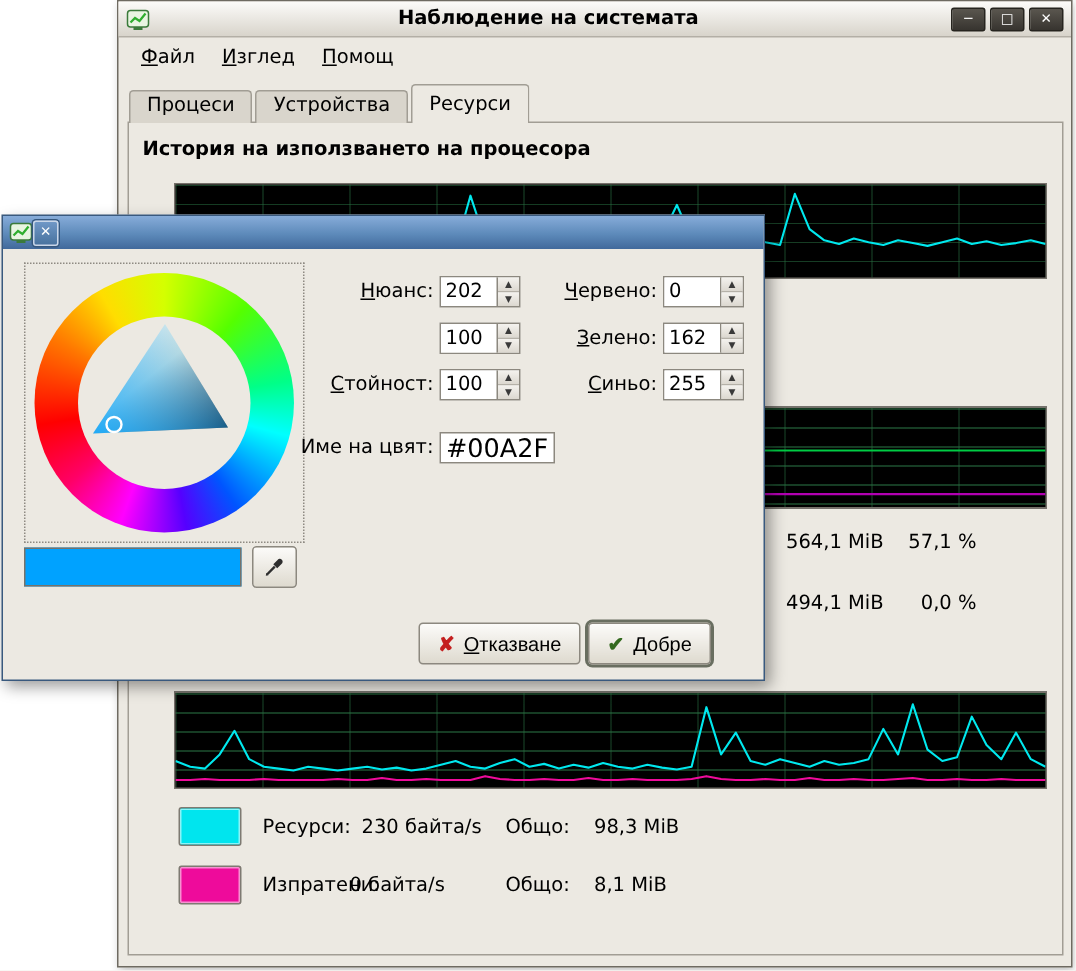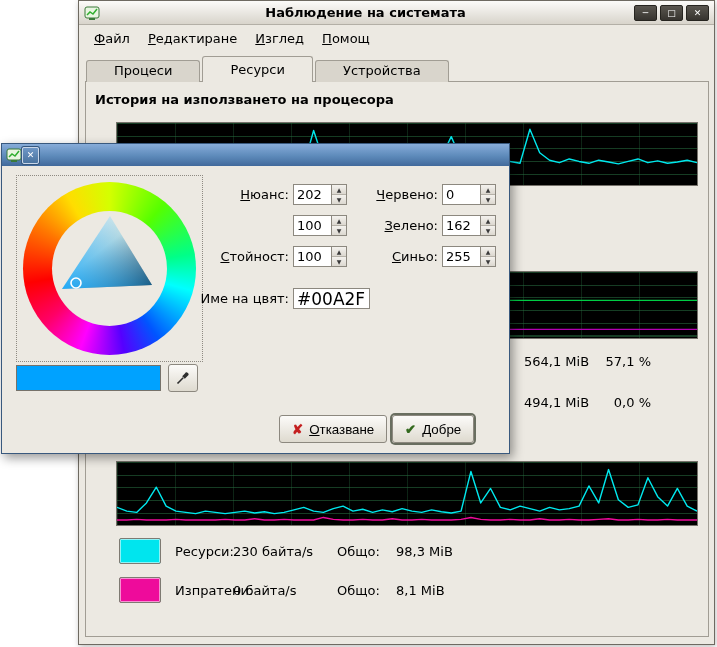--- a/index.html
+++ b/index.html
@@ -13,21 +13,21 @@
   .titlebar { height:24px; background:linear-gradient(#fcfbf9,#d8d4cb); border-bottom:1px solid #b3afa6;
               display:flex; align-items:center; padding:0 5px; }
   .titlebar .title { flex:1; text-align:center; font-weight:bold; }
   .app-icon { width:16px; height:16px; flex:0 0 16px; }
   .winbtn { width:23px; height:16px; margin-left:3px; background:linear-gradient(#5a564f,#37342f);
             border:1px solid #26241f; border-radius:2px; color:#fff; font-size:9px; line-height:14px;
             display:flex; align-items:center; justify-content:center; cursor:default; }
   .menubar { display:flex; align-items:flex-end; height:24px; padding:0 6px; }
   .menu-item { padding:3px 9px; }
   .tabs { position:absolute; top:55px; left:7px; display:flex; align-items:flex-end; height:26px; z-index:2; }
-  .tab { height:22px; padding:2px 27px; background:#d9d5cc; border:1px solid #a19d94; border-bottom:none;
+  .tab { height:22px; padding:2px 11px; background:#d9d5cc; border:1px solid #a19d94; border-bottom:none;
          border-radius:3px 3px 0 0; margin-right:2px; }
   .tab.active { height:26px; padding-top:5px; background:#ece9e2; }
   .panel { position:absolute; left:6px; right:5px; top:80px; bottom:7px; border:1px solid #a19d94; background:#ece9e2; }
   .heading { position:absolute; left:16px; top:91px; font-weight:bold; }
   .chart { position:absolute; background-color:#000; border:1px solid #75716a;
            background-image:
              repeating-linear-gradient(to bottom, rgba(40,110,65,.55) 0 1px, transparent 1px 12.7px),
              repeating-linear-gradient(to right,  rgba(40,110,65,.33) 0 1px, transparent 1px 58px); }
   .chart svg { width:100%; height:100%; display:block; }
   .memval { position:absolute; line-height:16px; }
@@ -85,29 +85,28 @@
         <rect x="5" y="13" width="6" height="2" fill="#3a7a3a"></rect>
       </svg>
       <span class="title">Наблюдение на системата</span>
       <span class="winbtn">─</span>
       <span class="winbtn">□</span>
       <span class="winbtn">✕</span>
     </div>
 
     <div class="menubar">
       <span class="menu-item"><u>Ф</u>айл</span>
-      <span class="menu-item"><u>Р</u>едактиране</span>
       <span class="menu-item"><u>И</u>зглед</span>
       <span class="menu-item"><u>П</u>омощ</span>
     </div>
 
     <div class="tabs">
       <span class="tab">Процеси</span>
+      <span class="tab">Устройства</span>
       <span class="tab active">Ресурси</span>
-      <span class="tab">Устройства</span>
     </div>
 
     <div class="panel"></div>
 
     <div class="heading">История на използването на процесора</div>
 
     <div class="chart" style="left:37px; top:121px; width:582px; height:64px;">
         <svg viewBox="0 0 100 100" preserveAspectRatio="none">
           <polyline points="0.00,66.00 1.69,70.00 3.39,64.00 5.08,69.00 6.78,72.00 8.47,67.00 10.17,70.00 11.86,65.00 13.56,68.00 15.25,71.00 16.95,66.00 18.64,69.00 20.34,63.00 22.03,67.00 23.73,70.00 25.42,64.00 27.12,68.00 28.81,62.00 30.51,66.00 32.20,69.00 33.90,12.00 35.59,60.00 37.29,67.00 38.98,64.00 40.68,69.00 42.37,66.00 44.07,70.00 45.76,65.00 47.46,62.00 49.15,67.00 50.85,64.00 52.54,60.00 54.24,65.00 55.93,55.00 57.63,22.00 59.32,58.00 61.02,62.00 62.71,65.00 64.41,60.00 66.10,56.00 67.80,62.00 69.49,65.00 71.19,10.00 72.88,48.00 74.58,60.00 76.27,64.00 77.97,58.00 79.66,62.00 81.36,65.00 83.05,60.00 84.75,63.00 86.44,66.00 88.14,62.00 89.83,58.00 91.53,64.00 93.22,61.00 94.92,65.00 96.61,63.00 98.31,60.00 100.00,64.00" fill="none" stroke="#00e8ee" stroke-width="1.4" stroke-linejoin="round" vector-effect="non-scaling-stroke"></polyline>
         </svg>
@@ -127,21 +126,21 @@
 
     <div class="chart" style="left:37px; top:460px; width:582px; height:65px;">
         <svg viewBox="0 0 100 100" preserveAspectRatio="none">
           <polyline points="0.00,72.00 1.69,78.00 3.39,80.00 5.08,65.00 6.78,40.00 8.47,70.00 10.17,78.00 11.86,80.00 13.56,82.00 15.25,78.00 16.95,80.00 18.64,82.00 20.34,80.00 22.03,78.00 23.73,81.00 25.42,79.00 27.12,82.00 28.81,80.00 30.51,76.00 32.20,72.00 33.90,78.00 35.59,80.00 37.29,74.00 38.98,70.00 40.68,78.00 42.37,75.00 44.07,80.00 45.76,76.00 47.46,79.00 49.15,74.00 50.85,78.00 52.54,80.00 54.24,76.00 55.93,79.00 57.63,81.00 59.32,78.00 61.02,15.00 62.71,65.00 64.41,42.00 66.10,72.00 67.80,76.00 69.49,70.00 71.19,74.00 72.88,78.00 74.58,72.00 76.27,76.00 77.97,74.00 79.66,70.00 81.36,38.00 83.05,65.00 84.75,12.00 86.44,60.00 88.14,72.00 89.83,68.00 91.53,25.00 93.22,55.00 94.92,70.00 96.61,42.00 98.31,70.00 100.00,78.00" fill="none" stroke="#00e8ee" stroke-width="1.4" stroke-linejoin="round" vector-effect="non-scaling-stroke"></polyline>
           <polyline points="0.00,92.00 1.69,92.00 3.39,91.00 5.08,92.00 6.78,92.00 8.47,92.00 10.17,91.00 11.86,92.00 13.56,92.00 15.25,92.00 16.95,92.00 18.64,91.00 20.34,92.00 22.03,92.00 23.73,90.00 25.42,92.00 27.12,92.00 28.81,91.00 30.51,92.00 32.20,92.00 33.90,92.00 35.59,88.00 37.29,91.00 38.98,92.00 40.68,92.00 42.37,91.00 44.07,92.00 45.76,92.00 47.46,90.00 49.15,92.00 50.85,92.00 52.54,91.00 54.24,92.00 55.93,92.00 57.63,92.00 59.32,91.00 61.02,88.00 62.71,91.00 64.41,92.00 66.10,92.00 67.80,91.00 69.49,92.00 71.19,92.00 72.88,90.00 74.58,92.00 76.27,92.00 77.97,91.00 79.66,92.00 81.36,92.00 83.05,91.00 84.75,90.00 86.44,92.00 88.14,92.00 89.83,91.00 91.53,92.00 93.22,92.00 94.92,91.00 96.61,92.00 98.31,92.00 100.00,92.00" fill="none" stroke="#ee0b9b" stroke-width="1.4" stroke-linejoin="round" vector-effect="non-scaling-stroke"></polyline>
         </svg>
       </div>
 
     <div class="swatch-btn" style="left: 40px; top: 537px; background-color: rgb(0, 229, 238);"></div>
     <span class="legtext" style="left:96px; top:543px;">Ресурси:</span>
-    <span class="legtext" style="left:154px; top:543px;">230 байта/s</span>
+    <span class="legtext" style="left:138px; top:543px;padding-left:24px;">230 байта/s</span>
     <span class="legtext" style="left:258px; top:543px;">Общо:</span>
     <span class="legtext" style="left:317px; top:543px;">98,3 MiB</span>
 
     <div class="swatch-btn" style="left: 40px; top: 576px; background-color: rgb(238, 11, 155);"></div>
     <span class="legtext" style="left:96px; top:582px;">Изпратени:</span>
     <span class="legtext" style="left:154px; top:582px;">0 байта/s</span>
     <span class="legtext" style="left:258px; top:582px;">Общо:</span>
     <span class="legtext" style="left:317px; top:582px;">8,1 MiB</span>
   </div>
 

